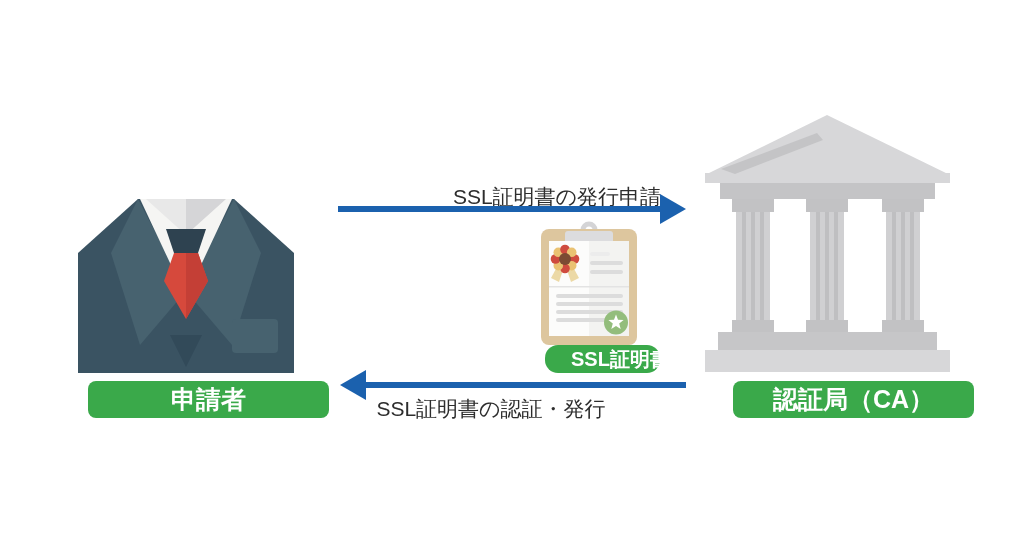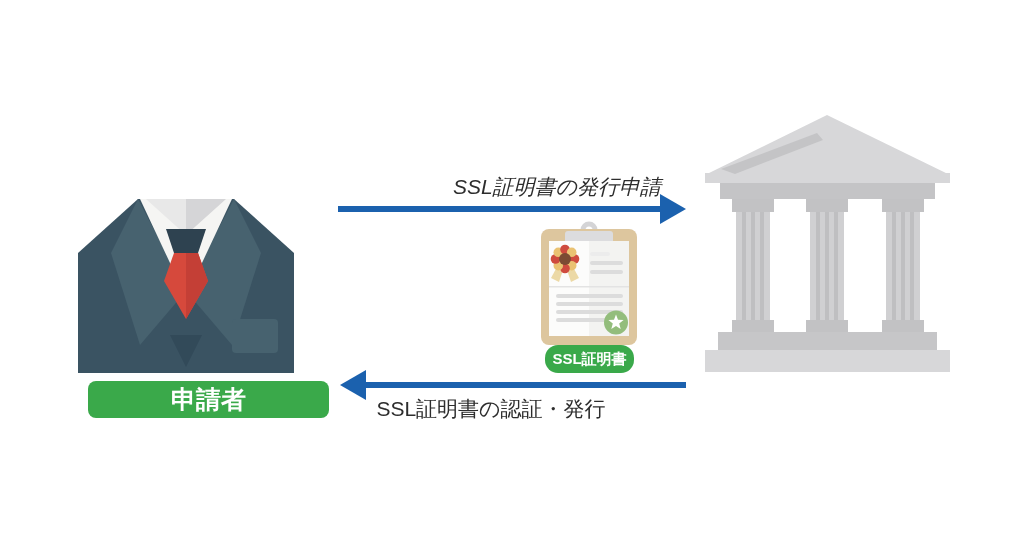--- a/index.html
+++ b/index.html
@@ -14,21 +14,21 @@
   .badge{
     position:absolute;
     background:#3aa94a;
     color:#ffffff;
     border-radius:8px;
     text-align:center;
     font-weight:600;
     white-space:nowrap;
   }
   .badge.big{width:241px;height:37px;line-height:37px;font-size:25px;}
-  .badge.small{width:89px;height:28px;line-height:28px;font-size:15px;border-radius:13px;}
+  .badge.small{width:89px;height:28px;line-height:28px;font-size:20px;border-radius:13px;padding-left:26px;}
   .flow-label{
     position:absolute;
     color:#2d2d2d;
     font-size:21px;
     line-height:26px;
     white-space:nowrap;
     transform:translateX(-50%);
   }
   .arrow-shaft{position:absolute;height:6px;background:#1b61ae;}
   .arrow-head{position:absolute;width:0;height:0;}
@@ -91,22 +91,23 @@
       <rect x="181" y="97" width="34" height="108" fill="#d0d0d2"></rect>
       <rect x="187" y="97" width="4" height="108" fill="#bfbfc1"></rect>
       <rect x="196" y="97" width="4" height="108" fill="#bfbfc1"></rect>
       <rect x="205" y="97" width="4" height="108" fill="#bfbfc1"></rect>
       <rect x="177" y="205" width="42" height="12" fill="#c2c2c4"></rect>
     </g>
 
     <rect x="13" y="217" width="219" height="18" fill="#c6c6c8"></rect>
     <rect x="0" y="235" width="245" height="22" fill="#d7d7d9"></rect>
   </svg>
+  <div class="badge big" style="left:733px;top:381px;">認証局（CA）</div>
 
-  <div class="flow-label" style="left:557px;top:174px;font-style:italic;">SSL証明書の発行申請</div>
+  <div class="flow-label" style="left:557px;top:184px;">SSL証明書の発行申請</div>
   <div class="arrow-shaft" style="left:338px;top:206px;width:324px;"></div>
   <div class="arrow-head right" style="left:660px;top:194px;"></div>
 
   <svg class="abs" style="left:540px;top:220px;" width="98" height="126" viewBox="0 0 98 126">
     <circle cx="49" cy="10" r="8.5" fill="#d4d4d6"></circle>
     <circle cx="49" cy="10" r="3.5" fill="#ffffff"></circle>
     <rect x="1" y="9" width="96" height="116" rx="8" fill="#ddc69e"></rect>
     <rect x="25" y="11" width="48" height="13" rx="3" fill="#dcdcde"></rect>
     <rect x="9" y="21" width="80" height="95" fill="#fcfcfb"></rect>
     <rect x="49" y="21" width="40" height="95" fill="#f3f3f1"></rect>

